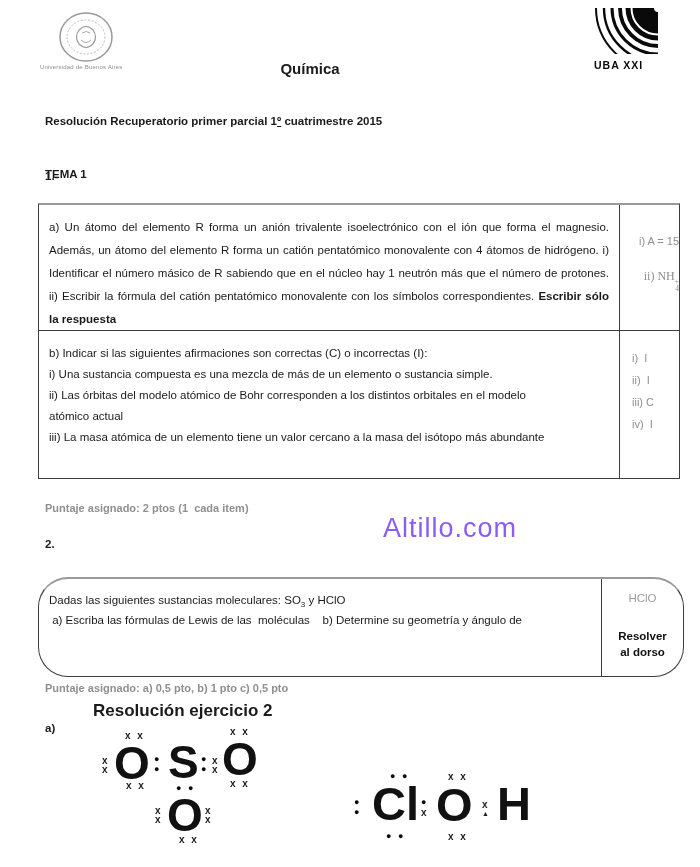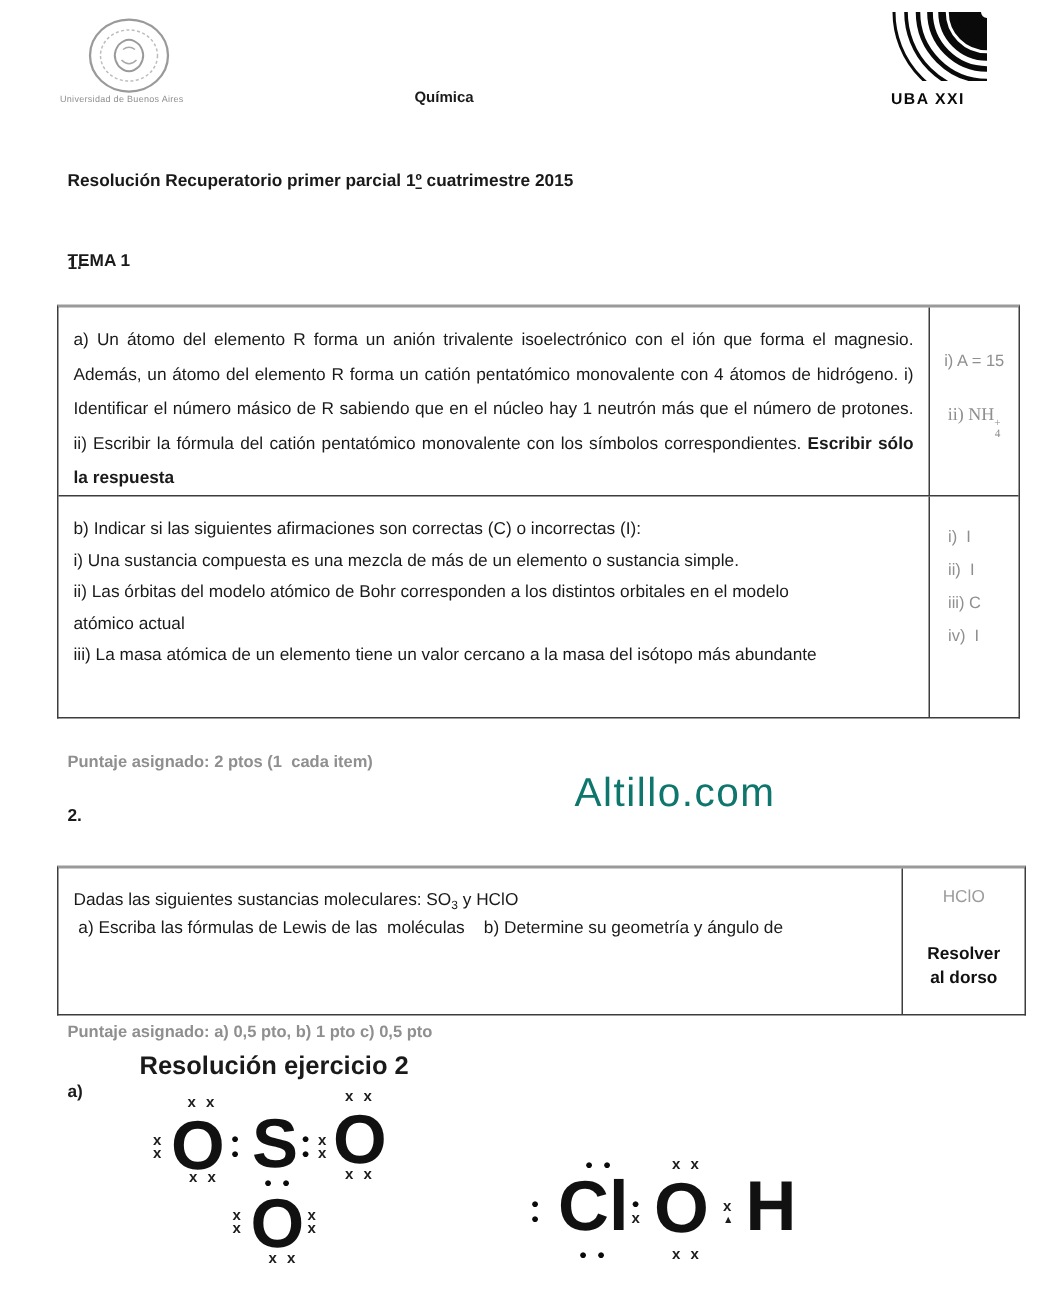--- a/index.html
+++ b/index.html
@@ -4,56 +4,56 @@
 <style>
   html,body{margin:0;padding:0;}
   body{
     width:700px;height:867px;position:relative;background:#ffffff;
     font-family:"Liberation Sans", sans-serif;color:#1a1a1a;overflow:hidden;
   }
   .abs{position:absolute;}
   
   .seal{left:54px;top:10px;}
   .seal-caption{left:40px;top:64px;width:110px;font-size:6px;color:#8f8f8f;letter-spacing:.2px;}
-  .doc-title{left:146px;top:60px;width:300px;text-align:center;font-weight:bold;font-size:10px;}
+  .doc-title{left:160px;top:60px;width:300px;text-align:center;font-weight:bold;font-size:15px;}
   .ubaxxi{left:594px;top:6px;width:70px;text-align:left;}
   .ubaxxi-label{font-weight:bold;font-size:10.5px;letter-spacing:1px;margin-top:1px;color:#0a0a0a;}
   
   .subtitle{left:45px;top:115px;font-size:11.5px;font-weight:bold;}
   .subtitle .ord{text-decoration:underline;}
   .tema{left:45px;top:168px;font-size:11.5px;font-weight:bold;}
   .item1{left:45px;top:170px;font-size:11.5px;font-weight:bold;}
   
   .qtable{left:38px;border:1px solid #3d3d3d;border-top:2px solid #9a9a9a;background:#fff;}
   .t1{top:203px;width:640px;}
   .t1-row{display:flex;}
   .t1-row.second{border-top:1px solid #3d3d3d;}
   .t-main{font-size:11.5px;}
   .t1 .r1 .t-main{width:560px;padding:11px 10px 6px 10px;text-align:justify;line-height:2.0;height:108px;}
   .t1 .r2 .t-main{width:560px;padding:12px 10px 6px 10px;line-height:1.82;height:129px;}
   .t-ans{flex:1;border-left:1px solid #3d3d3d;color:#8f8f8f;font-size:11px;}
-  .t1 .r1 .t-ans{padding-top:30px;text-align:center;}
+  .t1 .r1 .t-ans{padding-top:30px;text-align:right;}
   .t1 .r1 .ansline{margin-bottom:22px;white-space:pre;}
   .nh4{font-family:"Liberation Serif", serif;font-size:12px;}
   .stack{display:inline-flex;flex-direction:column;font-size:7.5px;line-height:6.5px;vertical-align:-4px;}
   .t1 .r2 .t-ans{padding:16px 0 0 12px;line-height:2.0;}
   .t1 .r2 .ansline{white-space:pre;}
-  .t2{top:577px;width:644px;display:flex;height:97px;}
+  .t2{top:577px;width:644px;display:flex;height:97px;border-radius:30px;}
   .t2 .t-main{width:546px;padding:12px 6px 6px 10px;line-height:1.65;}
   .t2 .t-main div{white-space:pre-wrap;}
   .t2 .t-ans{text-align:center;padding-top:13px;font-size:11.5px;}
   .t2-formula{color:#9c9c9c;margin-bottom:12px;}
   .t2-note{font-weight:bold;color:#111;line-height:1.4;padding:0 12px;margin-top:24px;}
   .u-bold{font-weight:bold;text-decoration:underline;}
   .b{font-weight:bold;}
   sub.small{font-size:8px;}
   
   .puntaje{font-size:11px;font-weight:bold;color:#8f8f8f;white-space:pre;}
   .puntaje1{left:45px;top:502px;}
-  .watermark{left:383px;top:513px;font-size:27px;color:#0f766e;letter-spacing:1px;}
+  .watermark{left:383px;top:513px;font-size:27px;color:#8b5cf6;letter-spacing:1px;}
   .item2{left:45px;top:538px;font-size:11.5px;font-weight:bold;}
   .puntaje2{left:45px;top:682px;}
   .resol2{left:45px;top:701px;font-size:17px;font-weight:bold;padding-left:48px;}
   .parta{left:45px;top:722px;font-size:11.5px;font-weight:bold;}
   
   .lewis{position:absolute;}
   .lw-so3{left:100px;top:730px;width:170px;height:125px;}
   .lw-cloh{left:350px;top:772px;width:200px;height:80px;}
   .atom{position:absolute;font-weight:bold;line-height:1;color:#111;}
   .lw-so3 .atom{font-size:46px;}

